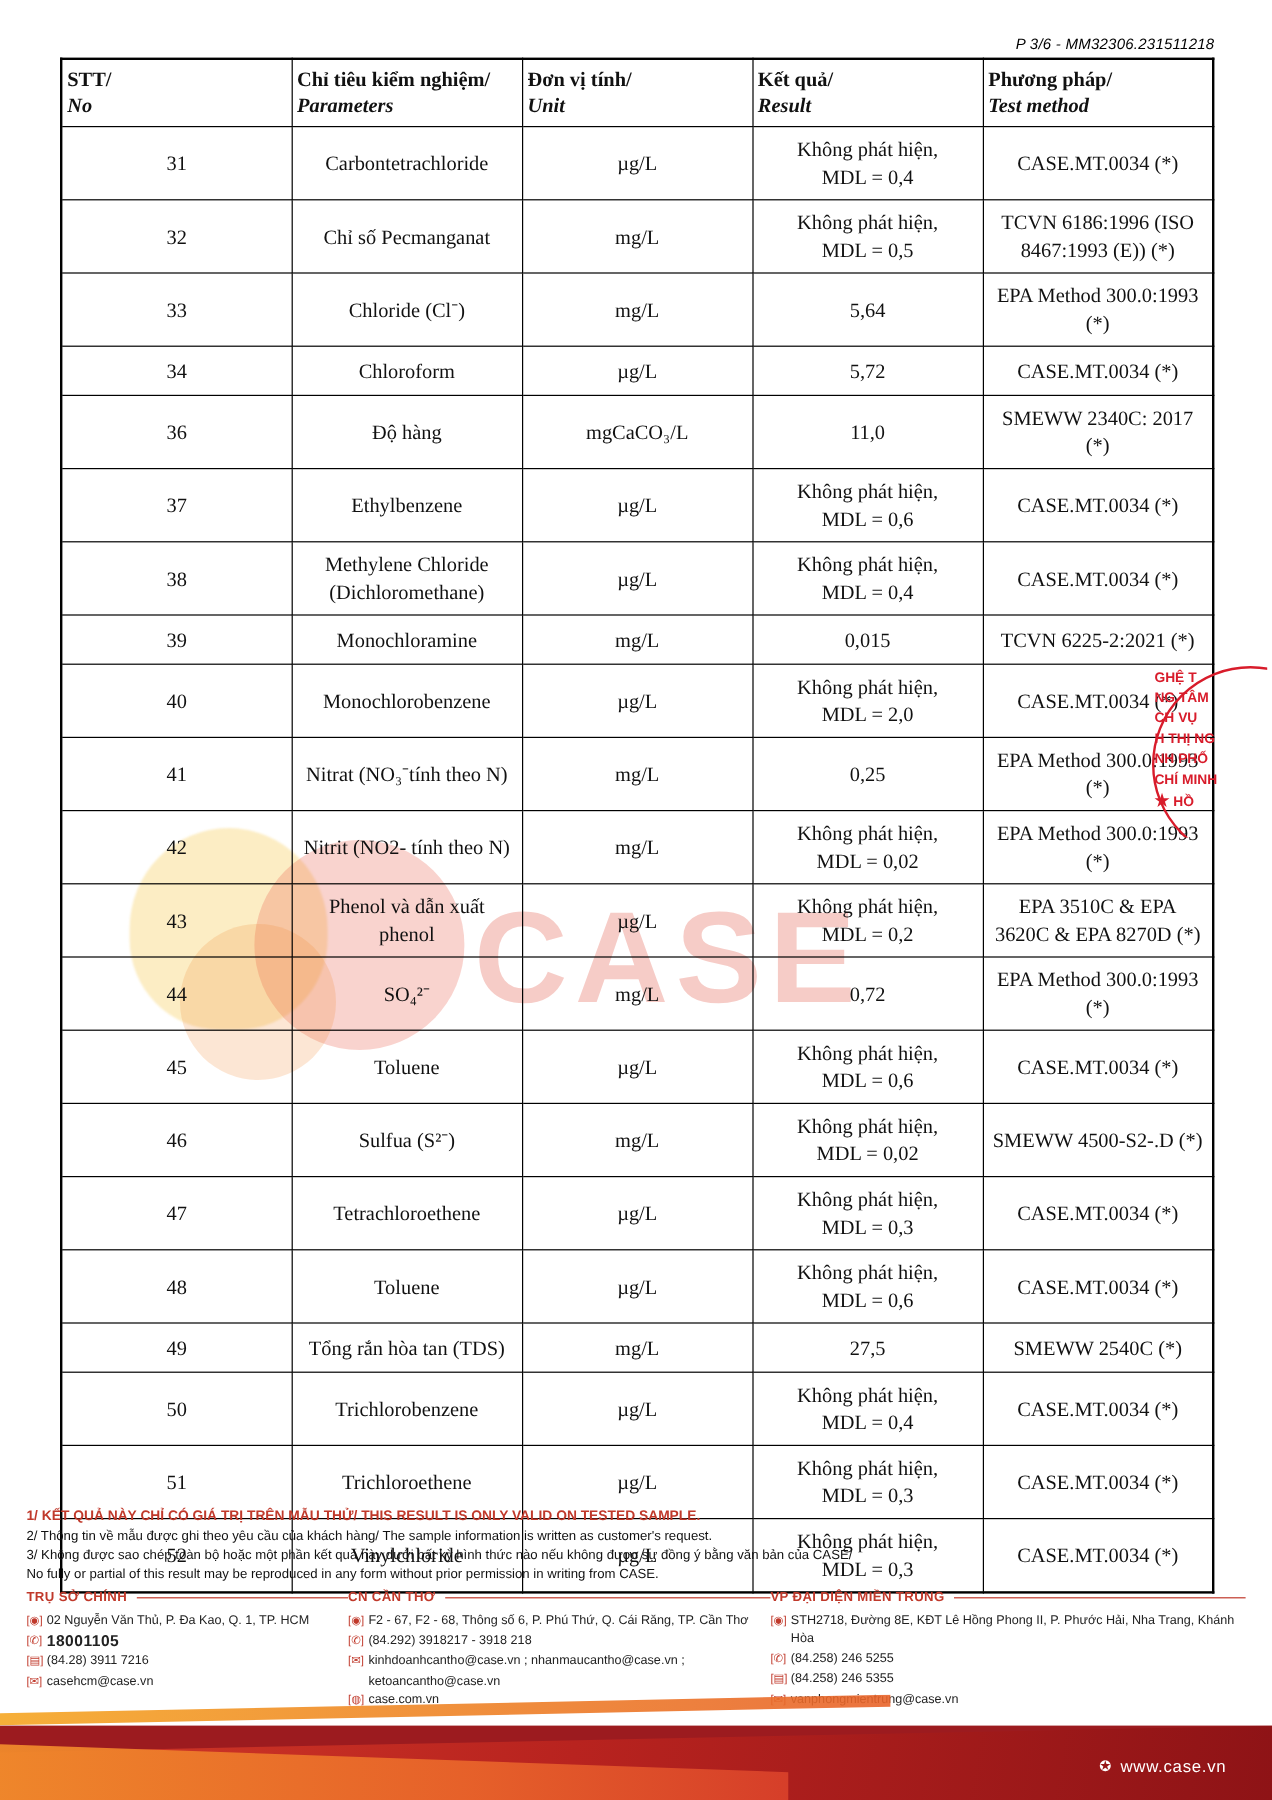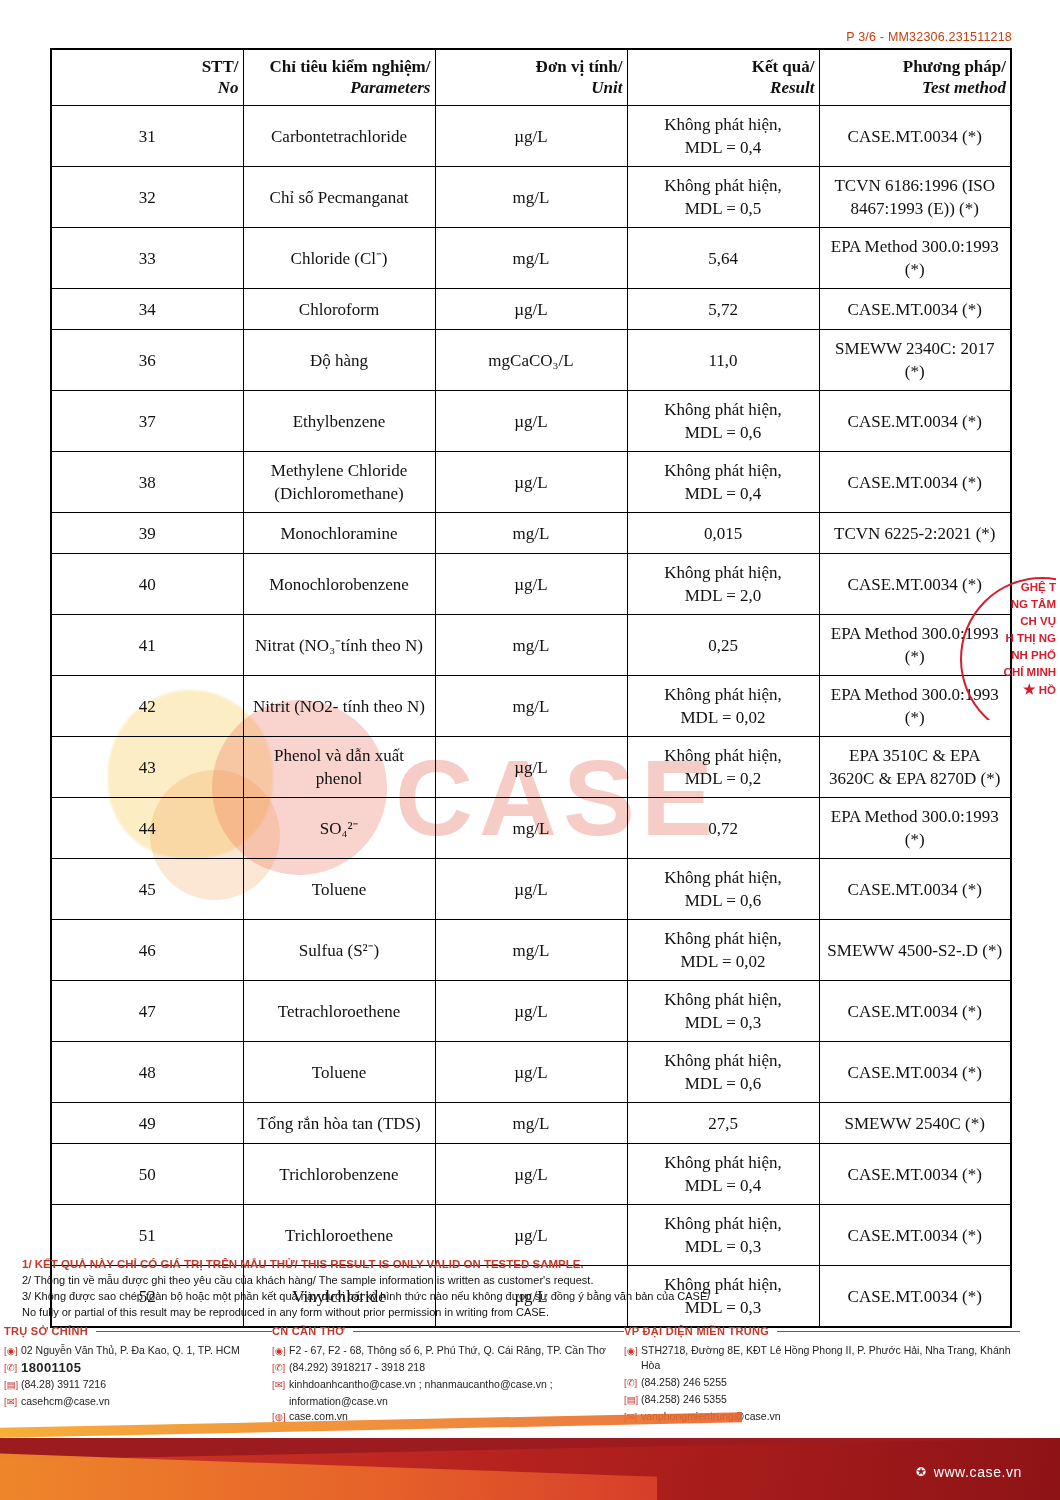--- a/index.html
+++ b/index.html
@@ -17,21 +17,22 @@
   }
 
   
   .page-ref {
     position: absolute;
     top: 30px;
     right: 48px;
     font-family: "Liberation Sans", sans-serif;
     font-size: 12.5px;
     letter-spacing: .2px;
-    color: #c2410c;
+    color: #000000;
+    font-style: italic;
   }
 
   
   .watermark {
     position: absolute;
     left: 0; top: 0; right: 0; bottom: 0;
     pointer-events: none;
     z-index: 0;
   }
   .wm-case {
@@ -64,31 +65,30 @@
     left: 150px; top: 770px;
     width: 130px; height: 130px;
     border-radius: 50%;
     background: rgba(240, 140, 60, 0.22);
   }
 
   
   .stamp {
     position: absolute;
     right: 4px;
-    top: 575px;
+    top: 553px;
     width: 110px;
     height: 145px;
     z-index: 3;
     color: #d81c2b;
     font-family: "Liberation Sans", sans-serif;
     font-size: 11.5px;
     line-height: 17px;
     font-weight: bold;
     overflow: hidden;
-    text-align: right;
   }
   .stamp .ring {
     position: absolute;
     left: 14px; top: 2px;
     width: 160px; height: 160px;
     border: 2.5px solid #d81c2b;
     border-radius: 50%;
   }
   .stamp .txt { position: relative; padding-left: 16px; padding-top: 4px; }
   .stamp .star { font-size: 14px; }
@@ -108,21 +108,21 @@
     background: transparent;
   }
   table.results, table.results td, table.results th {
     border: 1px solid #000;
   }
   table.results {
     border: 2.2px solid #000;
   }
   table.results th {
     padding: 6px 4px 7px;
-    text-align: right;
+    text-align: left;
     font-weight: bold;
     font-size: 17px;
     line-height: 21px;
   }
   table.results th .en {
     font-style: italic;
     display: block;
   }
   table.results td {
     padding: 7px 6px;
@@ -156,21 +156,21 @@
   }
   .notes .n {
     font-size: 11px;
     line-height: 15px;
     margin-bottom: 1px;
   }
 
   
   .contacts {
     position: absolute;
-    left: 4px;
+    left: 22px;
     top: 1325px;
     width: 1016px;
     display: flex;
     gap: 0;
     font-family: "Liberation Sans", sans-serif;
     font-size: 10.5px;
     color: #222;
     z-index: 2;
   }
   .col { position: relative; }
@@ -504,21 +504,21 @@
       <span>F2 - 67, F2 - 68, Thông số 6, P. Phú Thứ, Q. Cái Răng, TP. Cần Thơ</span>
     </div>
     <div class="line">
       <span class="glyph">[✆]</span>
       <span>(84.292) 3918217 - 3918 218</span>
     </div>
     <div class="line">
       <span class="glyph">[✉]</span>
       <span>kinhdoanhcantho@case.vn ; nhanmaucantho@case.vn ;</span>
     </div>
-    <div class="indent">information@case.vn</div>
+    <div class="indent">ketoancantho@case.vn</div>
     <div class="line">
       <span class="glyph">[◍]</span>
       <span>case.com.vn</span>
     </div>
   </div>
 
   <div class="col c3">
     <h4>VP ĐẠI DIỆN MIỀN TRUNG</h4>
     <div class="line">
       <span class="glyph">[◉]</span>

